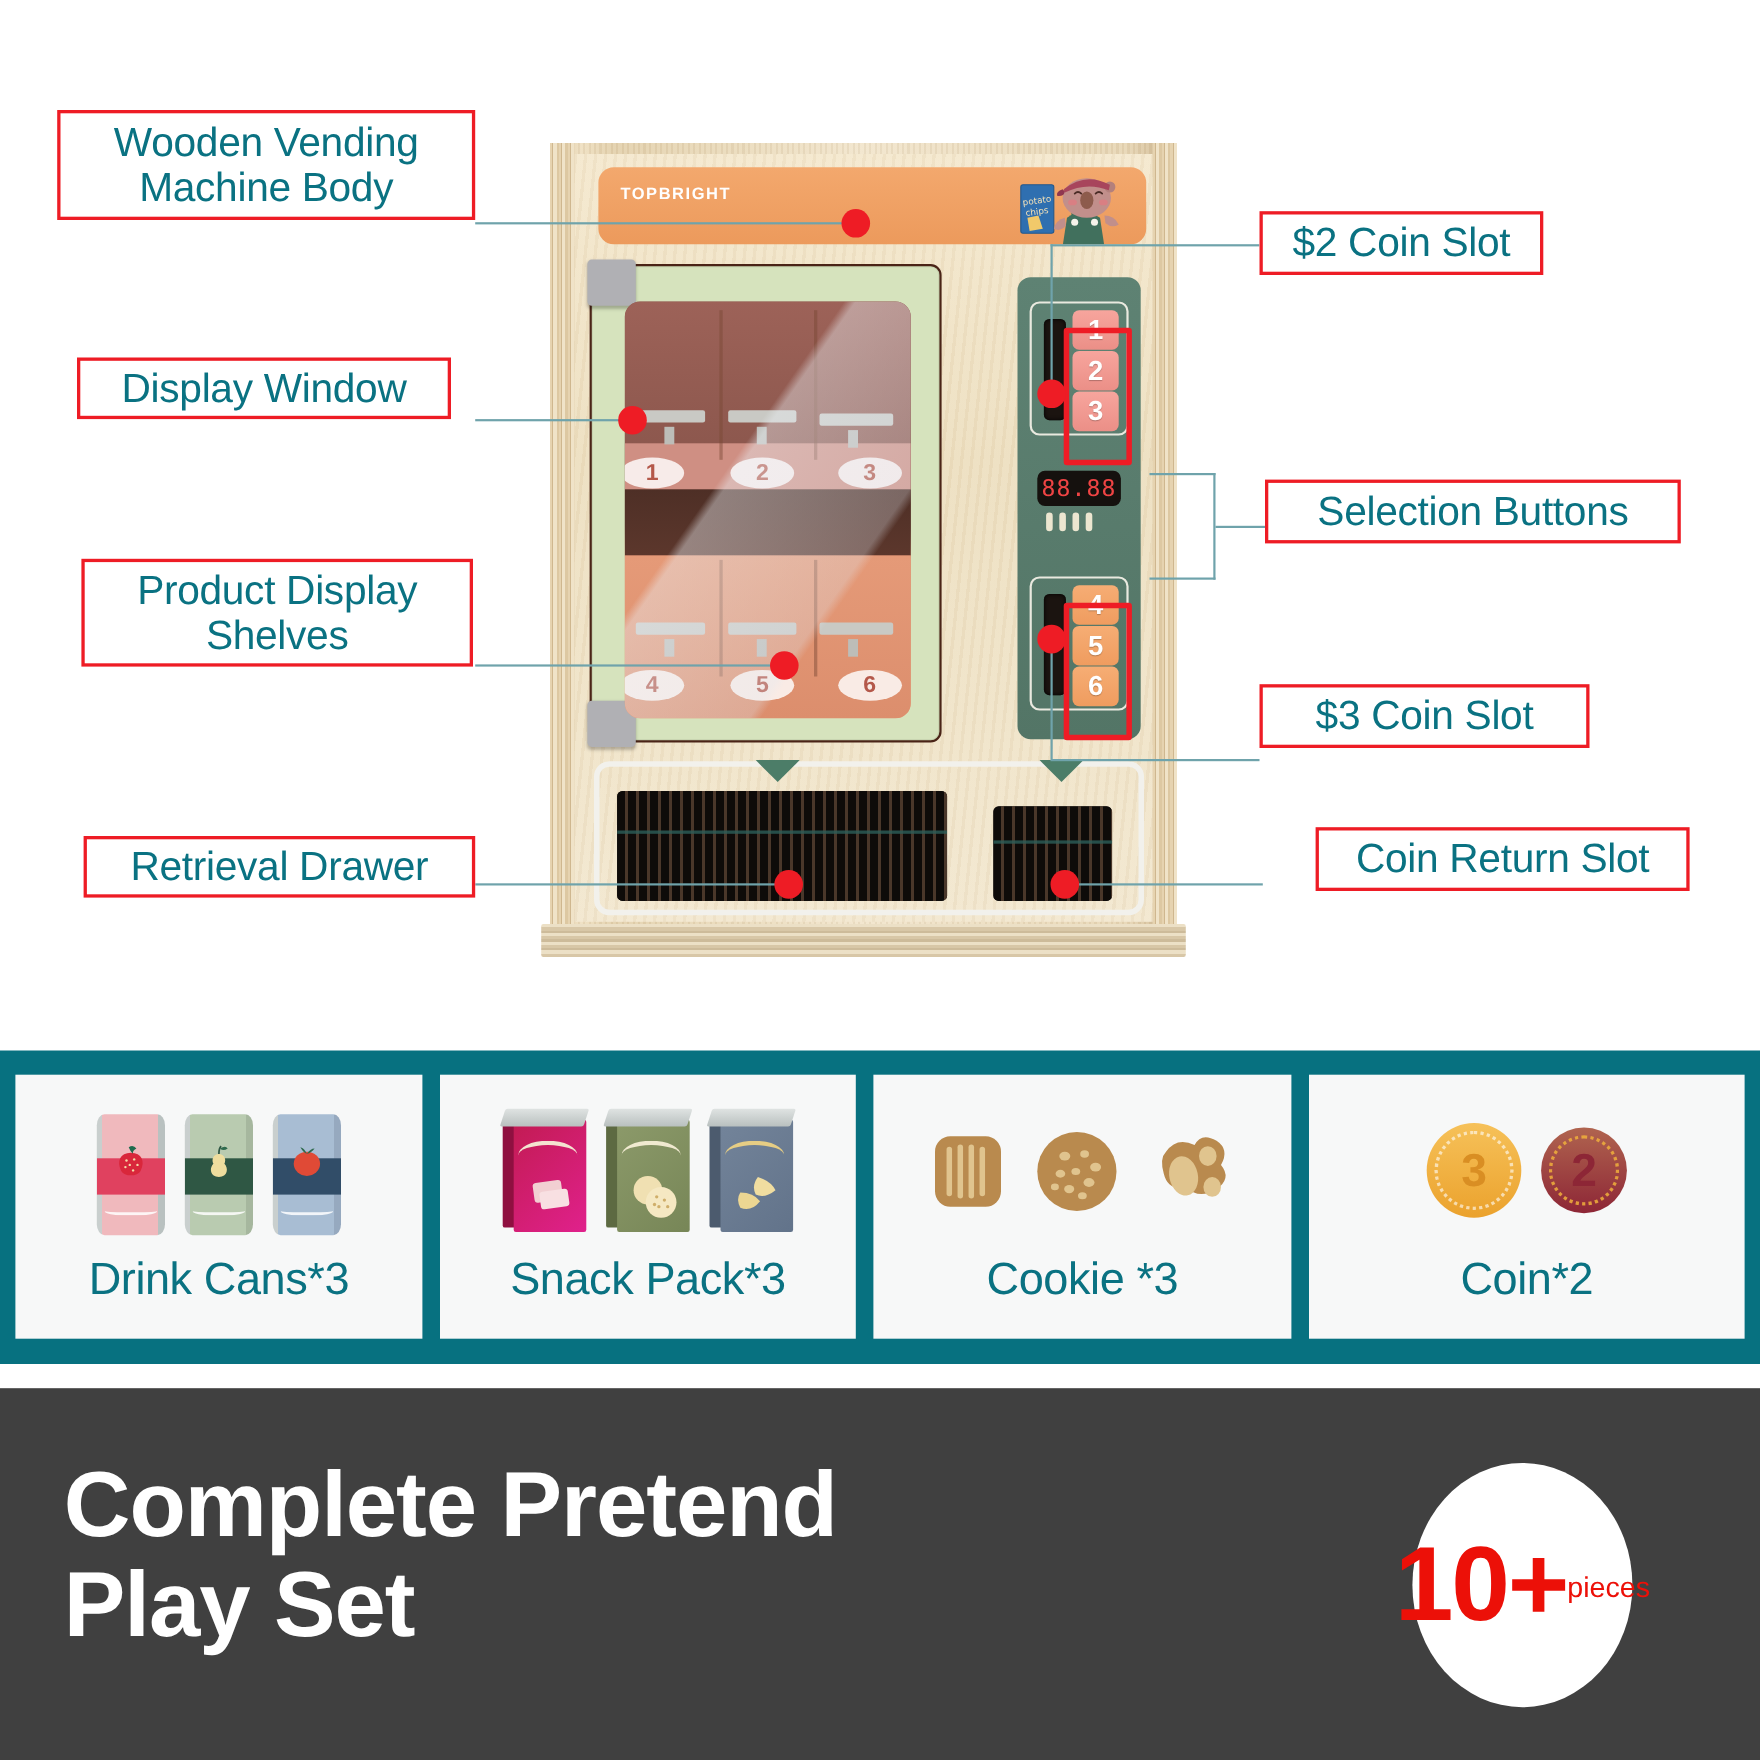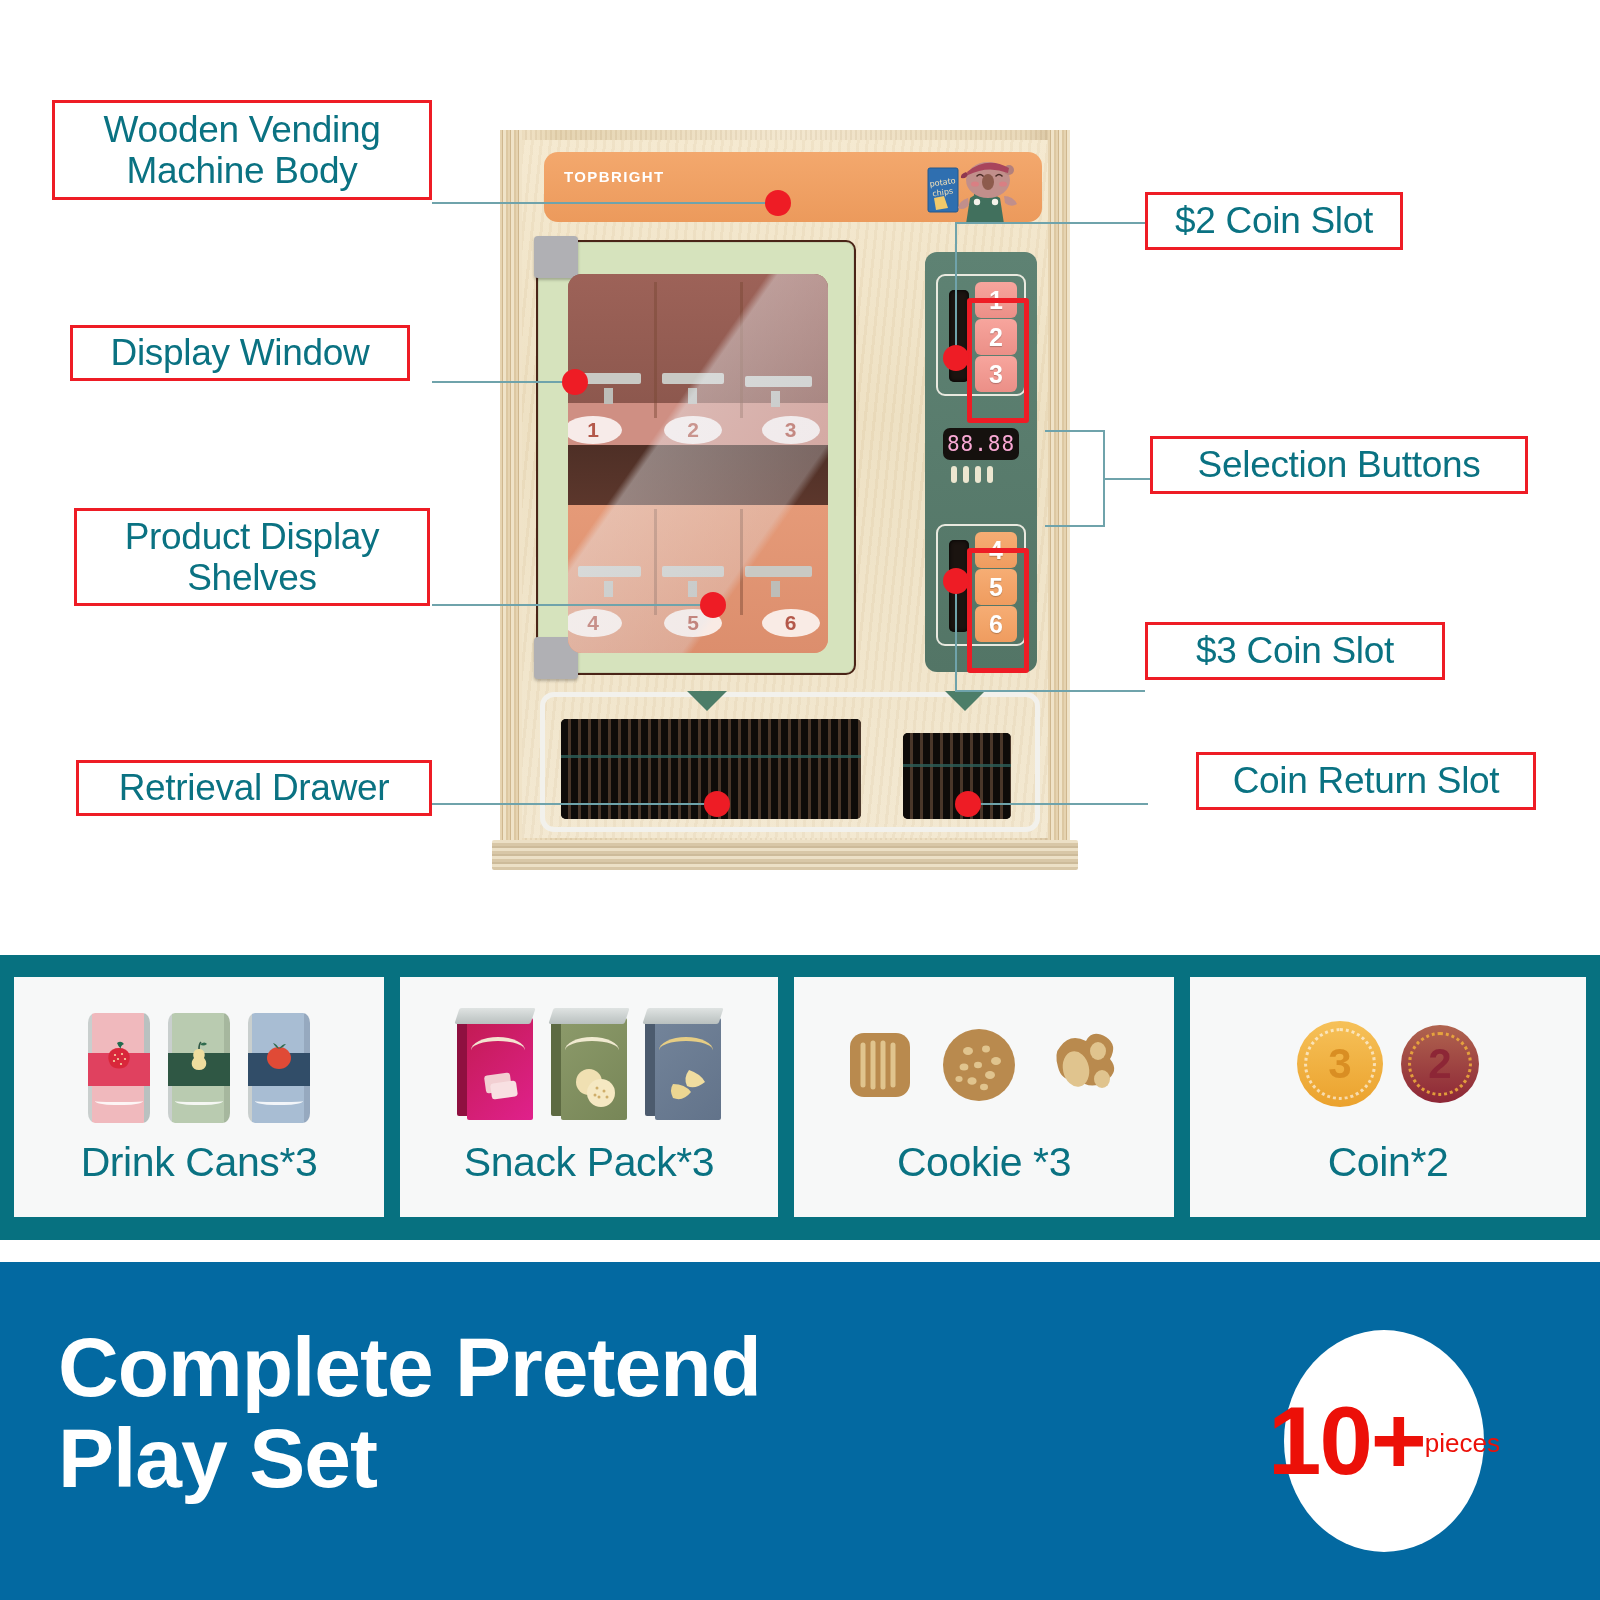--- a/index.html
+++ b/index.html
@@ -144,21 +144,21 @@
   }
   .btn-pink { background: linear-gradient(180deg,#f7a59d,#eb8f87); }
   .btn-orange { background: linear-gradient(180deg,#f6ad74,#ef9c5f); }
   .sel-outline {
     position: absolute; border: 5px solid #ee1c25; border-radius: 3px; z-index: 38;
   }
   .led {
     position: absolute; left: 18px; top: 176px; width: 76px; height: 32px;
     background: #15110e; border-radius: 7px;
     display: flex; align-items: center; justify-content: center;
-    color: #f9a8d4; font-family: "DejaVu Sans Mono", monospace;
+    color: #ef4444; font-family: "DejaVu Sans Mono", monospace;
     font-size: 21px; letter-spacing: 1px;
   }
   .led-bars { position: absolute; left: 26px; top: 214px; display: flex; gap: 6px; }
   .led-bars i { display:block; width: 6px; height: 17px; background: #ece6d0; border-radius: 3px; }
 
   
   .drawer-zone {
     position: absolute; left: 40px; right: 30px; bottom: 38px; height: 140px;
     border: 5px solid #f2f1ec; border-radius: 14px;
   }
@@ -215,21 +215,21 @@
 
   
   .coin {
     position: relative; width: 86px; height: 86px; border-radius: 50%;
     display:flex; align-items:center; justify-content:center;
     font-size: 42px; font-weight: bold;
   }
   .coin .rim { position:absolute; inset:7px; border-radius:50%; border: 3px dotted rgba(255,255,255,.55); }
 
   
-  #footer { position: absolute; left: 0; top: 1262px; width: 1600px; height: 338px; background: #0369a1; z-index: 5; }
+  #footer { position: absolute; left: 0; top: 1262px; width: 1600px; height: 338px; background: #404040; z-index: 5; }
   #footer .ftitle {
     position: absolute; left: 58px; top: 60px;
     color: #ffffff; font-size: 84px; font-weight: bold;
     line-height: 1.08; letter-spacing: -1px;
   }
   .badge {
     position: absolute; right: 116px; top: 68px;
     width: 200px; height: 222px; border-radius: 50%;
     background: #ffffff;
     display: flex; flex-direction: row; align-items: center; justify-content: center;

